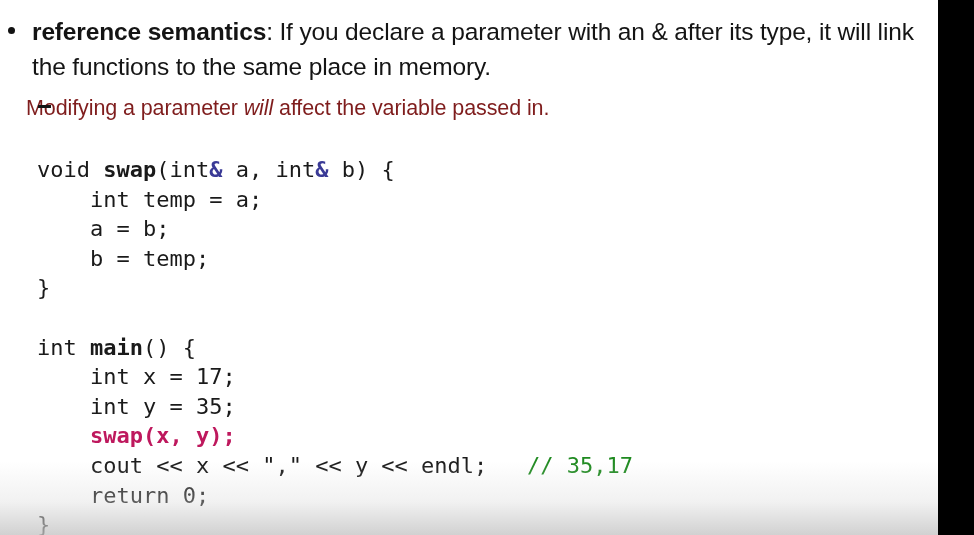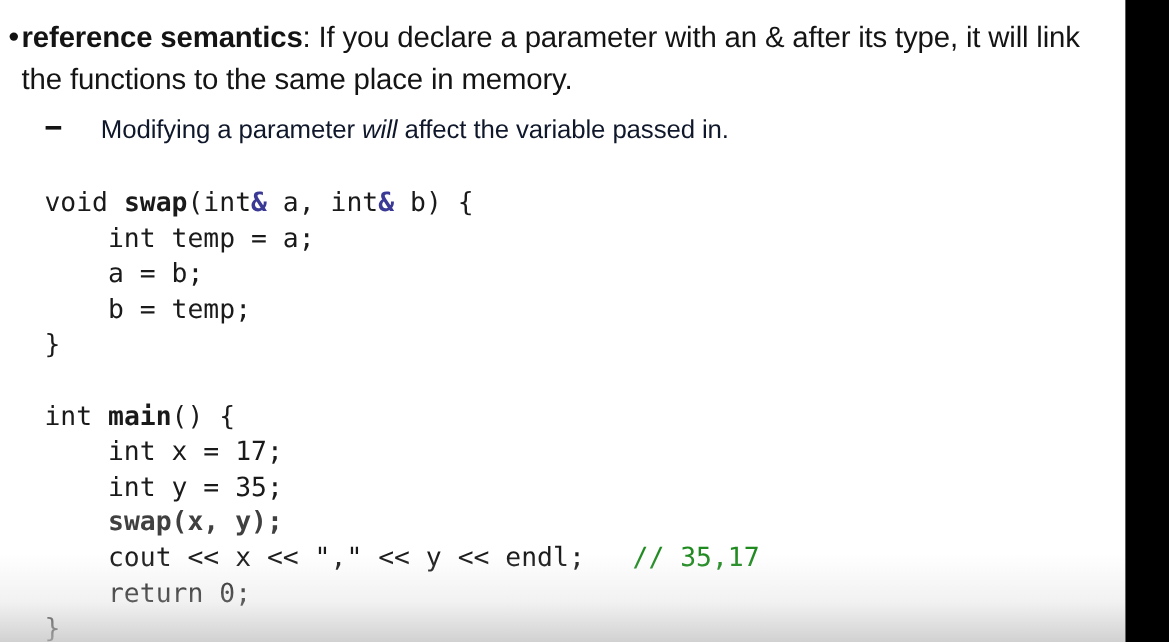--- a/index.html
+++ b/index.html
@@ -47,45 +47,45 @@
 
   
   .bullet-block {
     position: absolute;
     left: 0;
     top: 14px;
     width: 920px;
   }
   .bullet-row {
     position: relative;
-    padding-left: 18px;
+    padding-left: 32px;
     font-size: 24.5px;
     line-height: 35px;
     color: #141414;
     letter-spacing: -0.15px;
   }
   .bullet-dot {
     position: absolute;
     left: 8px;
     top: 13px;
     width: 7px;
     height: 7px;
     border-radius: 50%;
     background: #121212;
   }
   .bullet-text strong {
     font-weight: 700;
   }
   .sub-row {
     position: relative;
     margin-top: 9px;
-    padding-left: 84px;
+    padding-left: 26px;
     font-size: 21.5px;
     line-height: 31px;
-    color: #0f172a;
+    color: #7f1d1d;
     letter-spacing: -0.1px;
   }
   .sub-dash {
     position: absolute;
     left: 38px;
     top: 12px;
     width: 13px;
     height: 2.5px;
     background: #141414;
   }
@@ -100,21 +100,21 @@
     font-size: 22px;
     line-height: 29.6px;
     color: #1a1a1a;
     white-space: pre;
     letter-spacing: 0px;
   }
   .code-line { white-space: pre; height: 29.6px; }
   .code-line.blank { height: 29.6px; }
   .kw-bold { font-weight: 700; text-align: right; }
   .amp { color: #3a3a96; font-weight: 700; }
-  .call { color: #404040; font-weight: 600; }
+  .call { color: #be185d; font-weight: 600; }
   .comment { color: #1f8a20; }
 </style>
 </head>
 <body>
 
 <div id="slide-root">
 
   <div id="slide-canvas">
 
     <div class="bullet-block">

